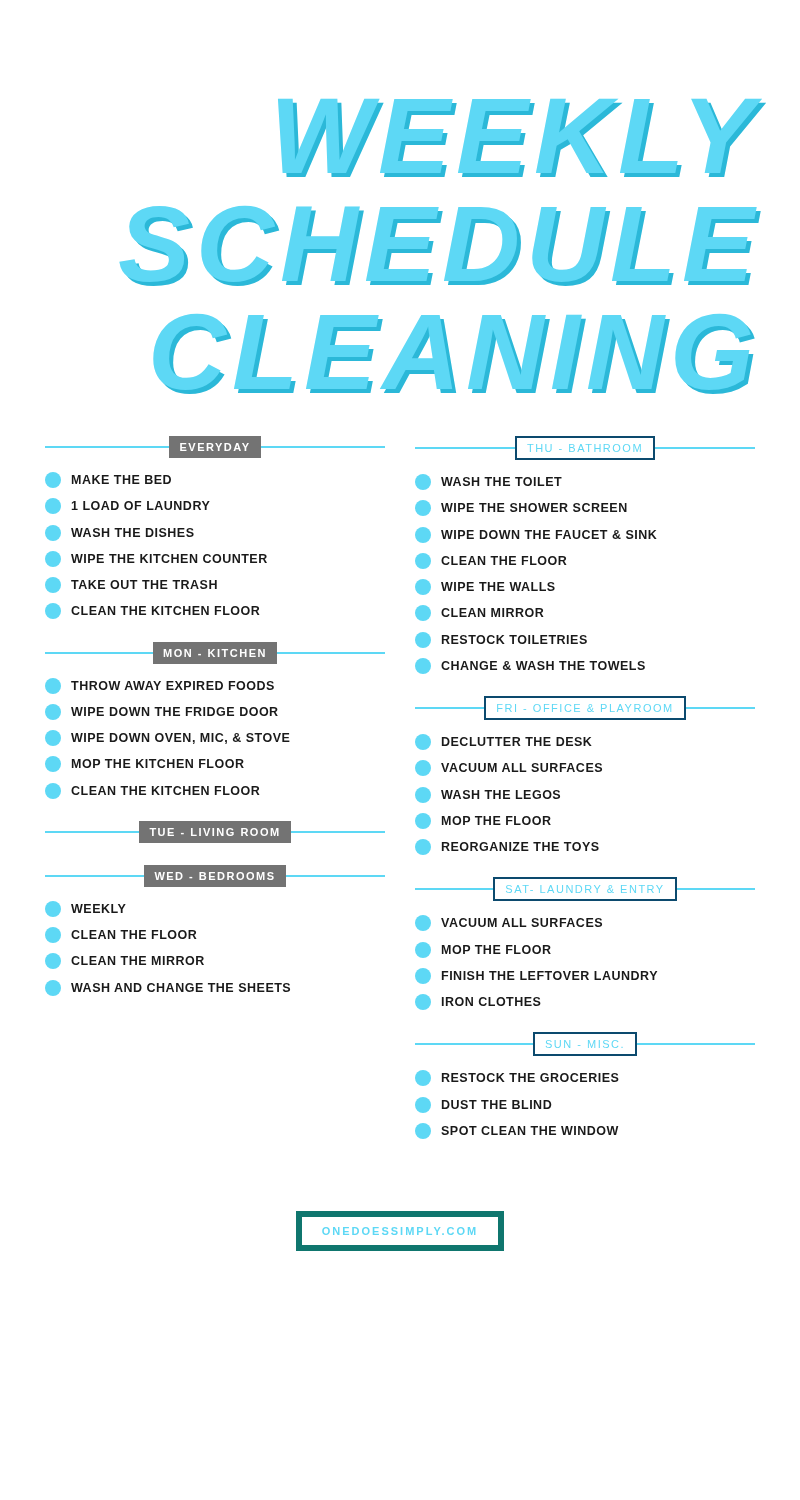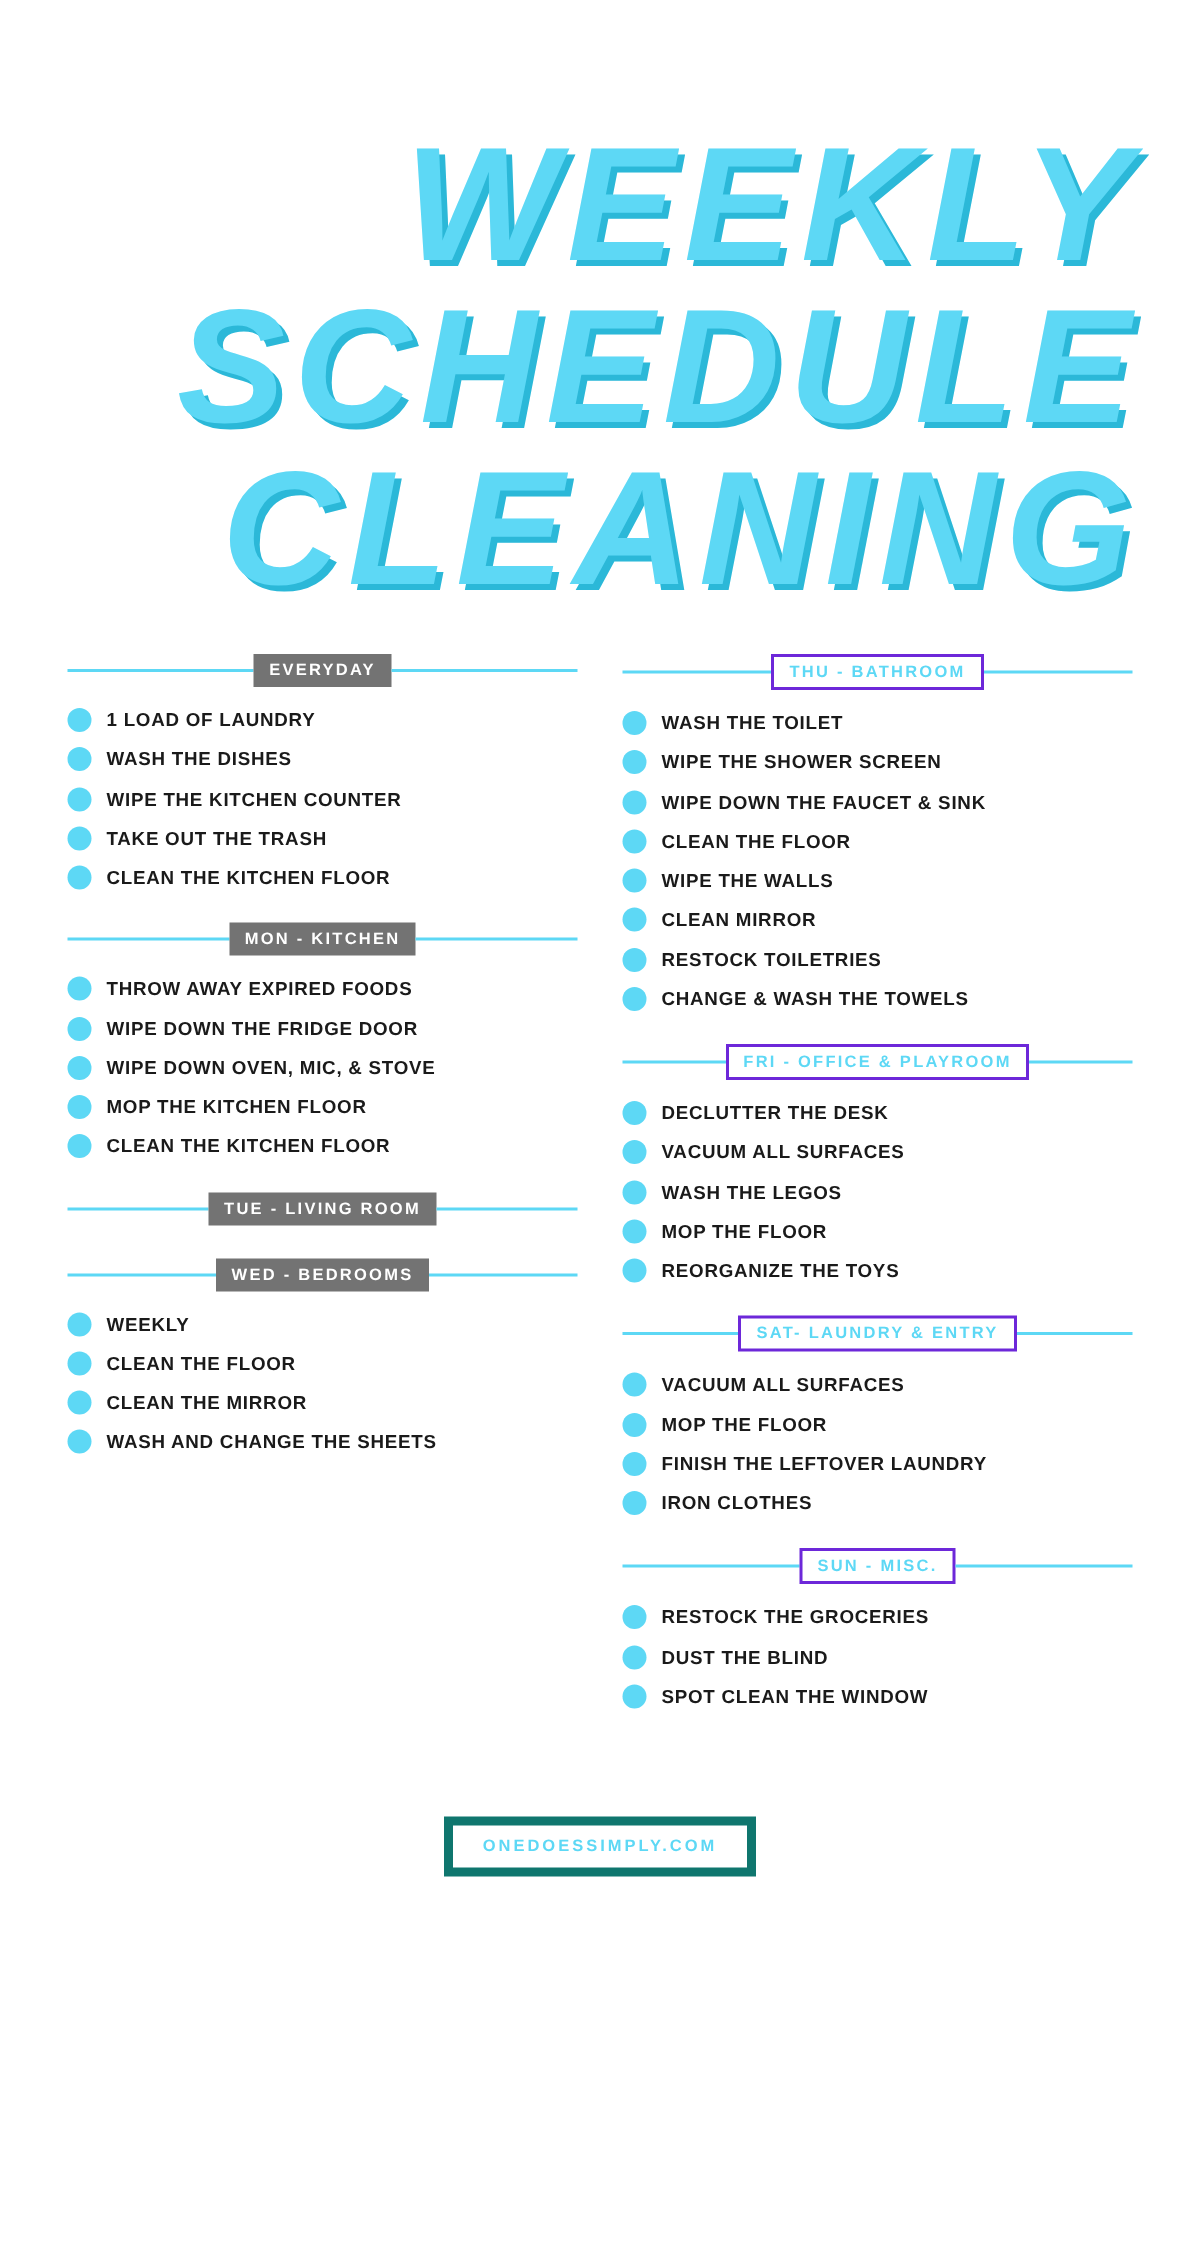--- a/index.html
+++ b/index.html
@@ -75,27 +75,27 @@
       font-size: 11px;
       letter-spacing: 1.5px;
       padding: 5px 10px;
       text-align: center;
       white-space: nowrap;
     }
 
     .header-badge-outline {
       background: transparent;
       color: #5dd8f5;
-      font-weight: 700;
+      font-weight: 400;
       font-size: 11px;
       letter-spacing: 1.5px;
       padding: 4px 10px;
       text-align: center;
       white-space: nowrap;
-      border: 2px solid #6d28d9;
+      border: 2px solid #0c4a6e;
     }
 
     
     .task-list {
       list-style: none;
       padding: 0;
     }
 
     .task-item {
       display: flex;
@@ -154,20 +154,24 @@
 
       <div class="section">
         <div class="section-header">
           <div class="header-line"></div>
           <div class="header-badge">EVERYDAY</div>
           <div class="header-line"></div>
         </div>
         <ul class="task-list">
           <li class="task-item">
             <div class="task-dot"></div>
+            <span class="task-text">MAKE THE BED</span>
+          </li>
+          <li class="task-item">
+            <div class="task-dot"></div>
             <span class="task-text">1 LOAD OF LAUNDRY</span>
           </li>
           <li class="task-item">
             <div class="task-dot"></div>
             <span class="task-text">WASH THE DISHES</span>
           </li>
           <li class="task-item">
             <div class="task-dot"></div>
             <span class="task-text">WIPE THE KITCHEN COUNTER</span>
           </li>

